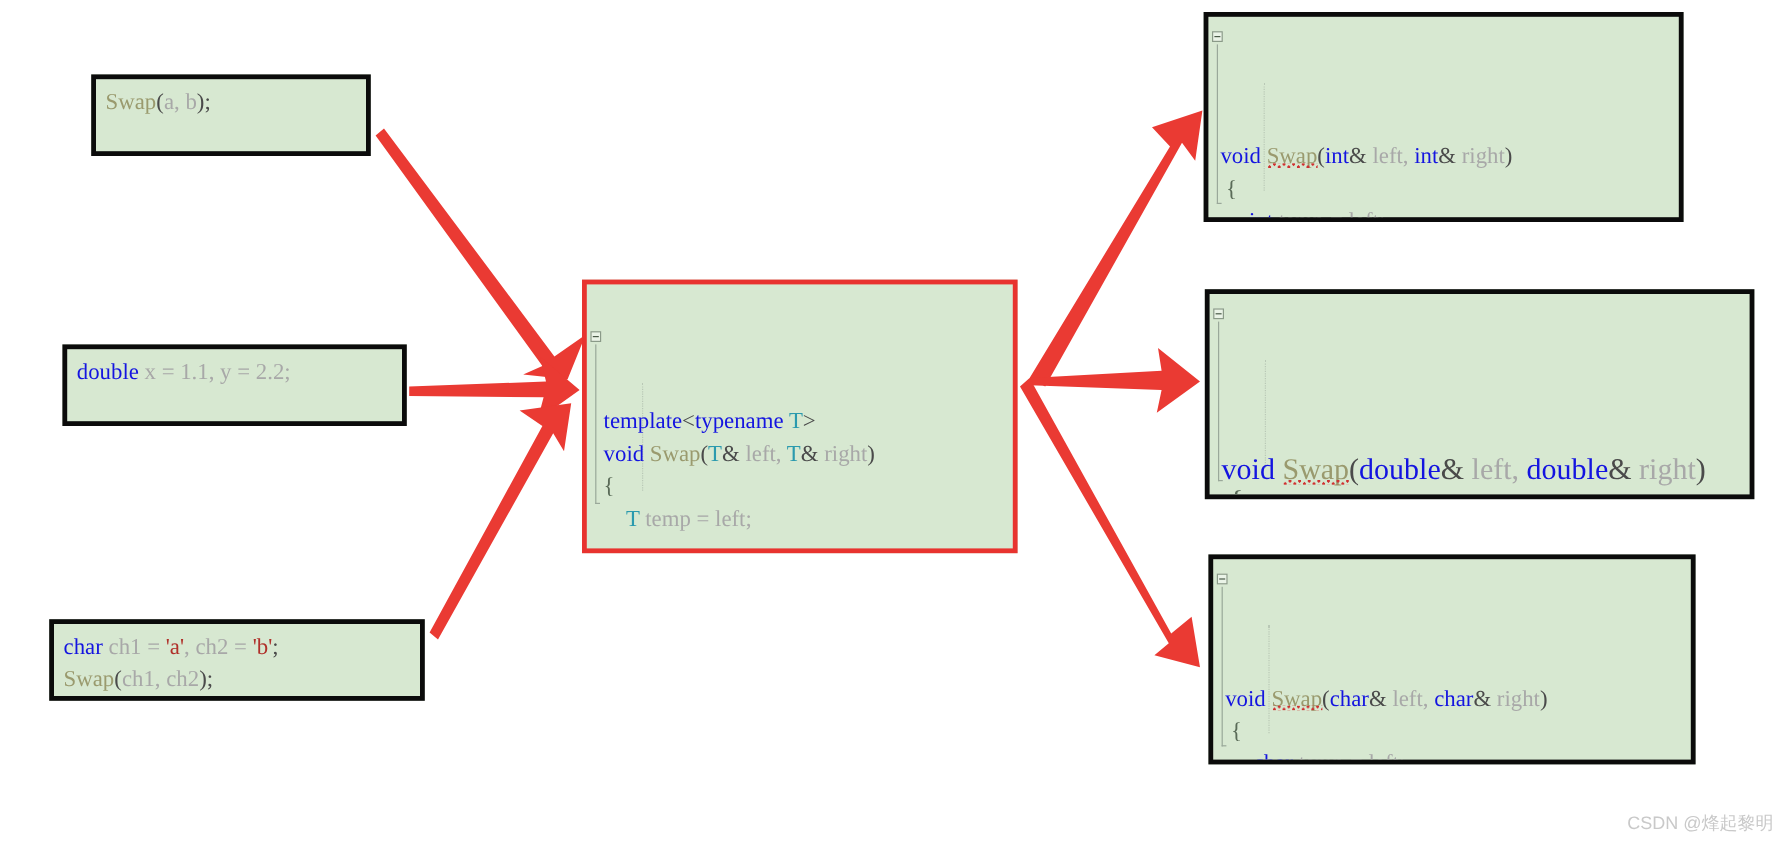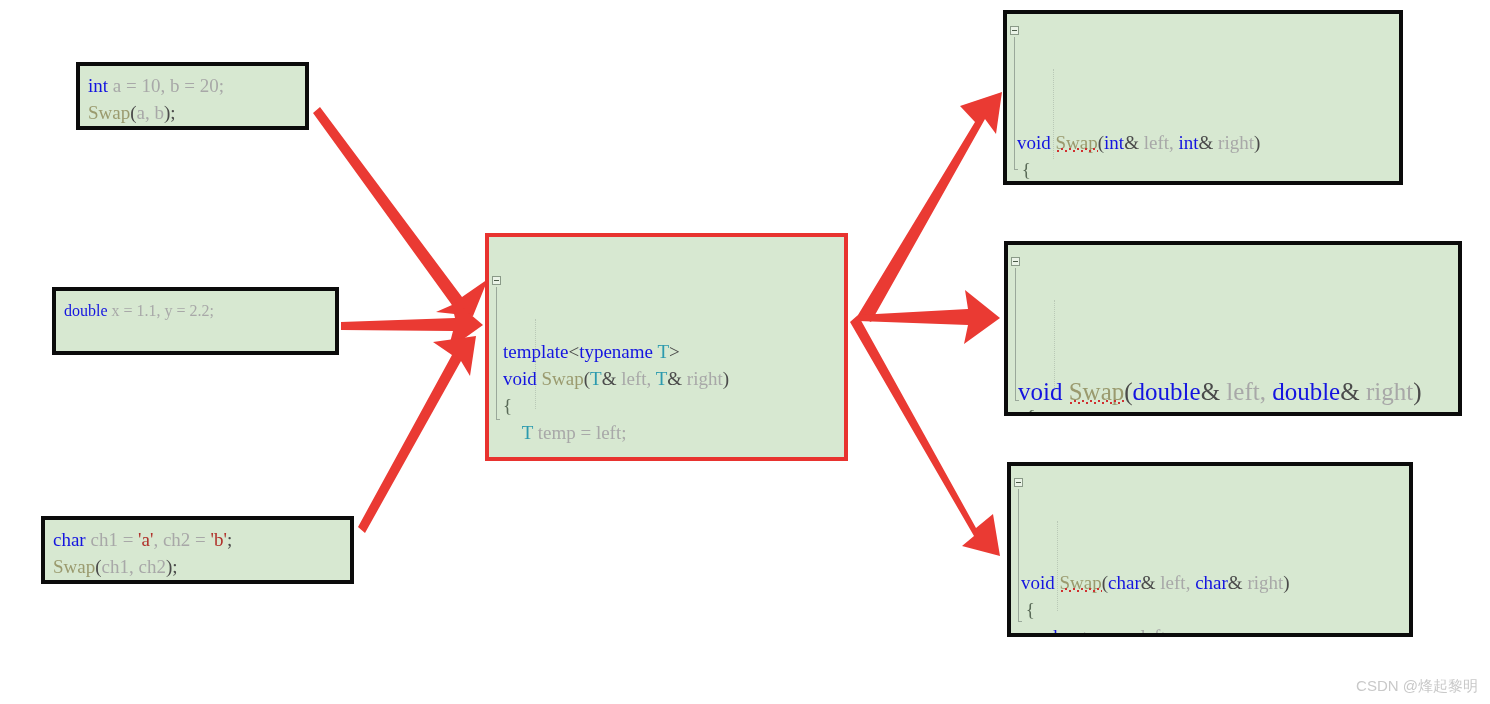--- a/index.html
+++ b/index.html
@@ -143,33 +143,33 @@
 
     <polygon fill="#ea3a33" points="358,527 452,355 433,342 476,336 470,376 461,361 365,533"></polygon>
 
     <polygon fill="#ea3a33" points="858,315 975,122 960,106 1002,92 996,134 985,119 871,322"></polygon>
 
     <polygon fill="#ea3a33" points="858,315 968,309 965,290 1000,318 964,344 968,325 858,321"></polygon>
 
     <polygon fill="#ea3a33" points="858,315 976,528 993,514 1000,556 962,546 974,536 850,322"></polygon>
   </svg>
 
-  <div class="code-box box-black" style="left:76px; top:62px; width:233px; height:68px; font-size:19px; padding:6px 0 0 8px;" id="call-int"><div class="code-line"><span class="kw">int</span><span class="ident"> a = 10, b = 20;</span></div><div class="code-line"><span class="fn">Swap</span><span class="punct">(</span><span class="ident">a, b</span><span class="punct">);</span></div></div>
+  <div class="code-box box-black" style="left:76px; top:62px; width:233px; height:68px; font-size:19px; padding:6px 0 0 8px;" id="call-int"><div class="code-line"><span class="fn">Swap</span><span class="punct">(</span><span class="ident">a, b</span><span class="punct">);</span></div></div>
 
-  <div class="code-box box-black" style="left:52px; top:287px; width:287px; height:68px; font-size:16px; padding:6px 0 0 8px;" id="call-double"><div class="code-line"><span class="kw">double</span><span class="ident"> x = 1.1, y = 2.2;</span></div></div>
+  <div class="code-box box-black" style="left:52px; top:287px; width:287px; height:68px; font-size:19px; padding:6px 0 0 8px;" id="call-double"><div class="code-line"><span class="kw">double</span><span class="ident"> x = 1.1, y = 2.2;</span></div></div>
 
   <div class="code-box box-black" style="left:41px; top:516px; width:313px; height:68px; font-size:19px; padding:6px 0 0 8px;" id="call-char"><div class="code-line"><span class="kw">char</span><span class="ident"> ch1 = </span><span class="chr">'a'</span><span class="ident">, ch2 = </span><span class="chr">'b'</span><span class="punct">;</span></div><div class="code-line"><span class="fn">Swap</span><span class="punct">(</span><span class="ident">ch1, ch2</span><span class="punct">);</span></div></div>
 
   <div class="code-box box-red" style="left:485px; top:233px; width:363px; height:228px; font-size:19px; padding:6px 0 0 14px;" id="template-swap">
     <span class="collapser" style="left:3px; top:39px;"></span>
     <span class="scope-bar" style="left:7px; top:50px; height:133px;"></span>
     <span class="indent-guide" style="left:46px; top:82px; height:90px;"></span>
   <div class="code-line"><span class="kw">template</span><span class="punct">&lt;</span><span class="kw">typename</span><span class="ident"> </span><span class="tparam">T</span><span class="punct">&gt;</span></div><div class="code-line"><span class="kw">void</span><span class="ident"> </span><span class="fn">Swap</span><span class="punct">(</span><span class="tparam">T</span><span class="punct">&amp;</span><span class="ident"> left, </span><span class="tparam">T</span><span class="punct">&amp;</span><span class="ident"> right</span><span class="punct">)</span></div><div class="code-line"><span class="brace">{</span></div><div class="code-line"><span class="ident">    </span><span class="tparam">T</span><span class="ident"> temp = left;</span></div></div>
 
-  <div class="code-box box-black" style="left:1003px; top:10px; width:400px; height:175px; font-size:19px; padding:20px 0 0 10px;" id="swap-int">
+  <div class="code-box box-black" style="left:1003px; top:10px; width:400px; height:175px; font-size:19px; padding:8px 0 0 10px;" id="swap-int">
     <span class="collapser" style="left:3px; top:12px;"></span>
     <span class="scope-bar" style="left:7px; top:23px; height:133px;"></span>
     <span class="indent-guide" style="left:46px; top:55px; height:90px;"></span>
   <div class="code-line"><span class="kw">void</span><span class="ident"> </span><span class="fn squiggle">Swap</span><span class="punct">(</span><span class="kw">int</span><span class="punct">&amp;</span><span class="ident"> left, </span><span class="kw">int</span><span class="punct">&amp;</span><span class="ident"> right</span><span class="punct">)</span></div><div class="code-line"><span class="brace"> {</span></div><div class="code-line"><span class="ident">     </span><span class="kw">int</span><span class="ident"> temp = left;</span></div></div>
 
   <div class="code-box box-black" style="left:1004px; top:241px; width:458px; height:175px; font-size:25px; padding:8px 0 0 10px;" id="swap-double">
     <span class="collapser" style="left:3px; top:12px;"></span>
     <span class="scope-bar" style="left:7px; top:23px; height:133px;"></span>
     <span class="indent-guide" style="left:46px; top:55px; height:90px;"></span>
   <div class="code-line"><span class="kw">void</span><span class="ident"> </span><span class="fn squiggle">Swap</span><span class="punct">(</span><span class="kw">double</span><span class="punct">&amp;</span><span class="ident"> left, </span><span class="kw">double</span><span class="punct">&amp;</span><span class="ident"> right</span><span class="punct">)</span></div><div class="code-line"><span class="brace"> {</span></div><div class="code-line"><span class="ident">     </span><span class="kw">double</span><span class="ident"> temp = left;</span></div></div>

